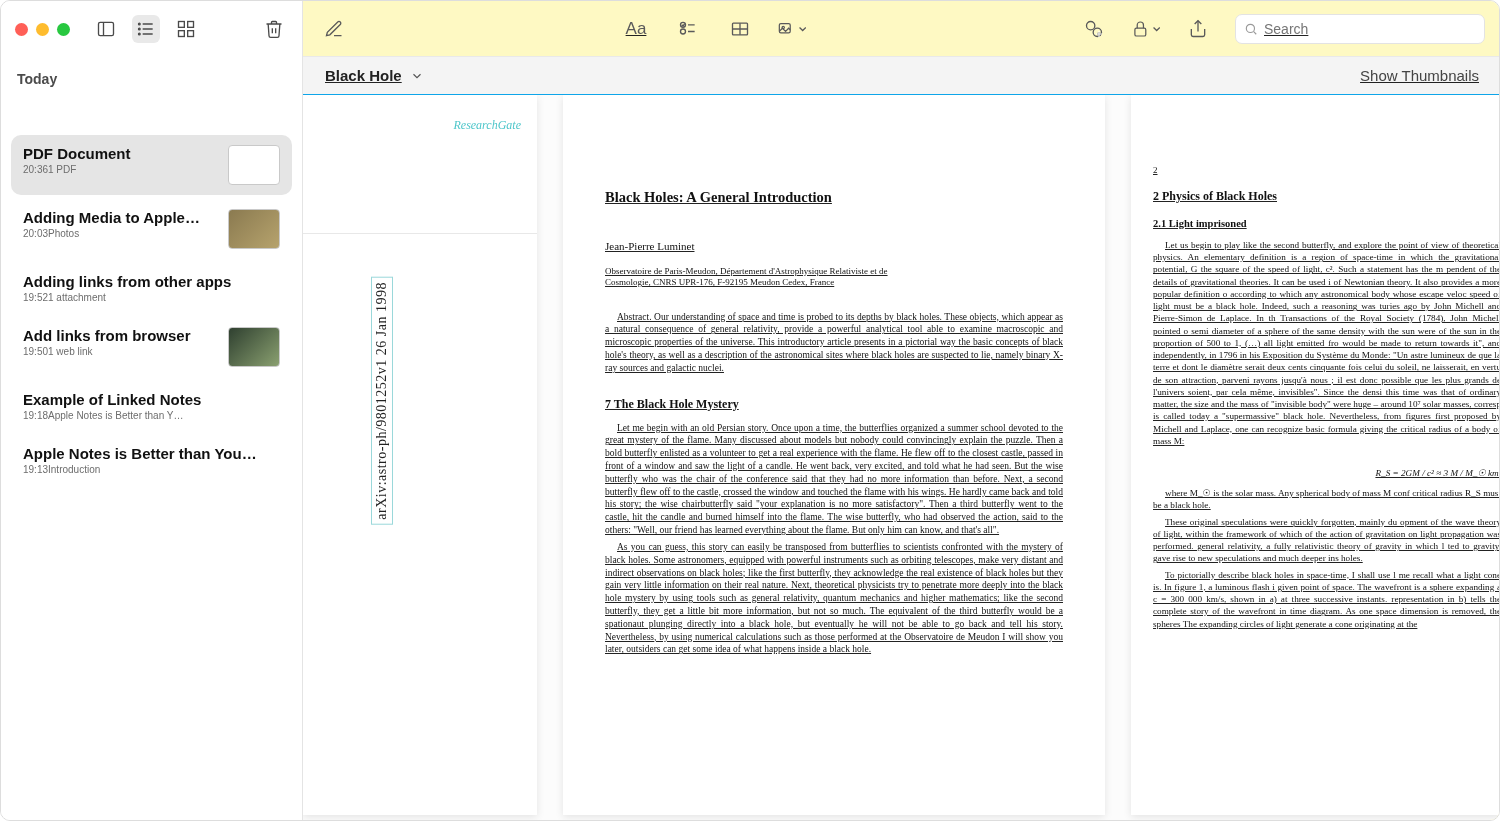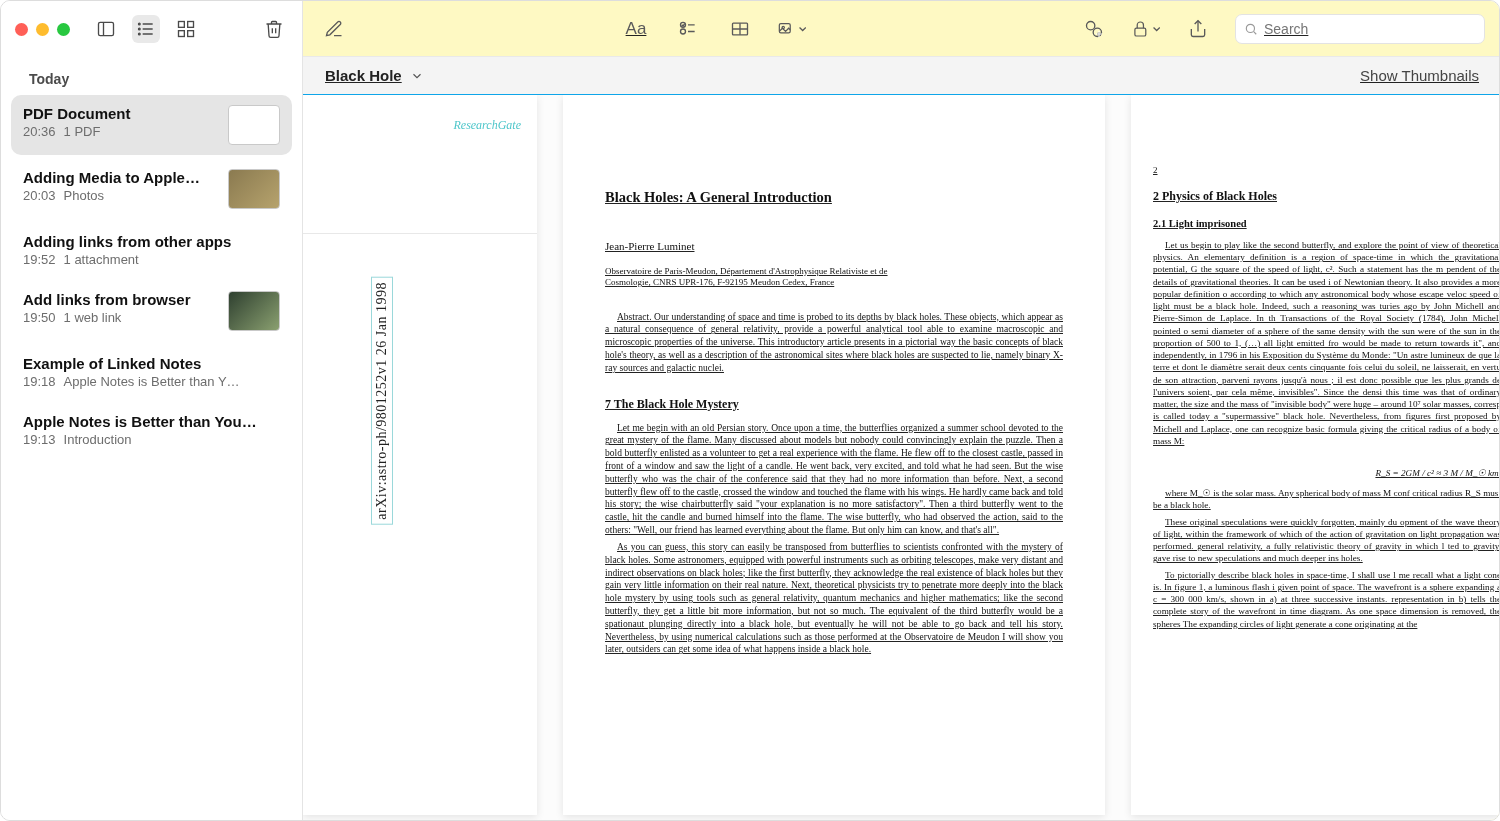--- a/index.html
+++ b/index.html
@@ -9,28 +9,28 @@
 
 .sidebar { width:302px; flex:0 0 302px; background:#ffffff; border-right:1px solid #e4e4e4; display:flex; flex-direction:column; }
 .sb-toolbar { height:56px; display:flex; align-items:center; padding:0 14px; gap:12px; }
 .traffic { display:flex; gap:8px; margin-right:10px;}
 .dot { width:13px; height:13px; border-radius:50%; }
 .dot.red{background:#ff5f57;} .dot.yellow{background:#febc2e;} .dot.green{background:#28c840;}
 .sb-icon { width:28px; height:28px; border-radius:6px; display:flex; align-items:center; justify-content:center; color:#4a4a4a;}
 .sb-icon.active{ background:#e9e9e9;}
 .sb-icon svg{ width:20px; height:20px; stroke:#4a4a4a; fill:none; stroke-width:1.6;}
 .sb-spacer{flex:1;}
-.sb-section-label { font-size:14px; font-weight:700; color:#4b4b4b; padding:14px 28px 8px; }
+.sb-section-label { font-size:14px; font-weight:700; color:#4b4b4b; padding:14px 16px 8px; }
 .note-list{ flex:1; overflow:auto; padding:0 10px;}
 .note-item{ display:flex; gap:10px; padding:10px 12px; border-radius:10px; cursor:pointer;}
-.note-item.selected{ background:#e5e5e5;}
+.note-item.selected{ background:#e5e5e5;margin-top:40px;}
 .note-item + .note-item{ margin-top:4px;}
 .note-body{ flex:1; min-width:0;}
 .note-title{ font-size:15px; font-weight:600; color:#111; white-space:nowrap; overflow:hidden; text-overflow:ellipsis;}
-.note-sub{ font-size:13px; color:#6d6d6d; display:flex; gap:8px; margin-top:2px; white-space:nowrap; overflow:hidden; text-overflow:ellipsis;}
+.note-sub{ font-size:10px; color:#6d6d6d; display:flex; gap:0; margin-top:2px; white-space:nowrap; overflow:hidden; text-overflow:ellipsis;}
 .note-thumb{ width:52px; height:40px; border:1px solid #c9c9c9; border-radius:4px; background:#fff; flex:0 0 52px;}
 
 
 .content { flex:1; display:flex; flex-direction:column; background:#fef9c3;text-decoration:underline;}
 .top-toolbar{ height:56px; border-bottom:1px solid #e9e9e9; display:flex; align-items:center; padding:0 16px; gap:18px;}
 .tool-btn{ width:30px; height:30px; border-radius:6px; display:flex; align-items:center; justify-content:center; color:#5a5a5a;}
 .tool-btn svg{width:20px;height:20px; stroke:#5a5a5a; fill:none; stroke-width:1.6;}
 .tool-spacer{flex:1;}
 .tool-group{display:flex; gap:22px; align-items:center;}
 .search-box{ display:flex; align-items:center; gap:6px; width:250px; height:30px; border:1px solid #e3e3e3; border-radius:7px; padding:0 8px; color:#a0a0a0; font-size:14px; background:#fff;}

